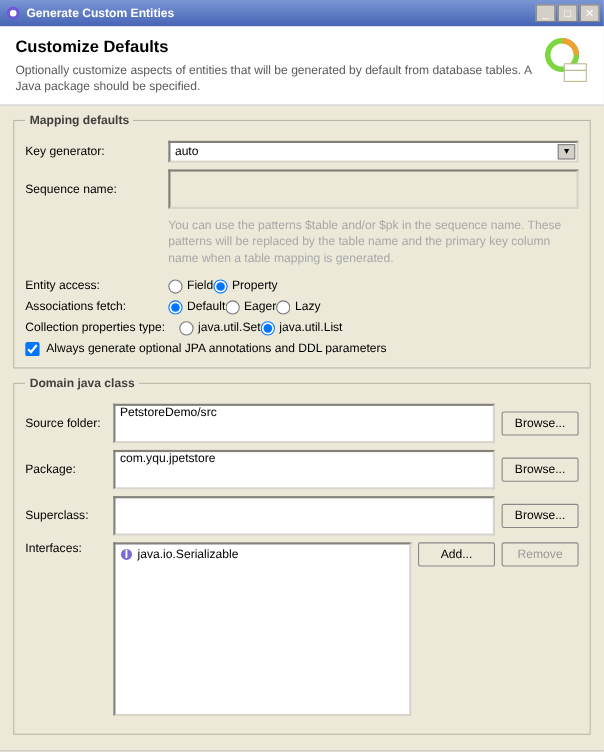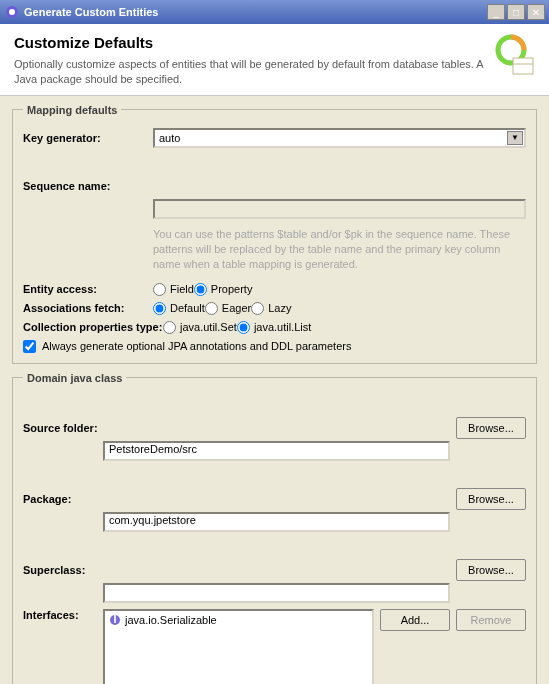--- a/index.html
+++ b/index.html
@@ -10,24 +10,24 @@
     .winbtn { width: 18px; height: 16px; background: #d4d0c8; border: 1px solid #808080; margin-left: 2px; display: flex; align-items: center; justify-content: center; font-size: 10px; }
     .header { background: #fff; padding: 10px 14px 8px; border-bottom: 1px solid #c8c8c8; display: flex; }
     .header-text { flex: 1; }
     .header-title { font-size: 15px; font-weight: bold; margin-bottom: 6px; }
     .header-desc { color: #5a5a5a; line-height: 1.35; }
     .header-icon { width: 42px; height: 42px; margin-left: 8px; }
     .content { padding: 8px 12px 6px; }
     fieldset { border: 1px solid #b8b8a8; margin-bottom: 8px; padding: 6px 10px 10px; }
     legend { padding: 0 4px; color: #404040; font-weight: bold; }
     .row { display: flex; align-items: center; margin: 6px 0; }
-    .lbl { width: 130px; color: #000; font-weight: bold; }
+    .lbl { width: 130px; color: #000; }
     .dropdown { flex: 1; height: 20px; border: 2px inset #d8d4c8; background: #fff; display: flex; align-items: center; padding: 0 4px; position: relative; }
     .dropdown-arrow { position: absolute; right: 1px; top: 1px; width: 16px; height: 14px; background: #d4d0c8; border: 1px solid #808080; display:flex; align-items:center; justify-content:center; font-size:8px; }
-    .textinput { flex: 1; height: 20px; border: 2px inset #d8d4c8; background: #fff; padding: 0 4px; margin-top: 45px; }
+    .textinput { flex: 1; height: 36px; border: 2px inset #d8d4c8; background: #fff; padding: 0 4px; }
     .textinput.disabled { background: #ece9d8; }
     .hint { margin-left: 130px; color: #a8a8a8; line-height: 1.4; padding: 2px 0 4px; }
     .radio-group { display: flex; }
     .radio-item { display: flex; align-items: center; gap: 4px; }
     input[type=radio], input[type=checkbox] { margin: 0; }
     .chk-row { display: flex; align-items: center; gap: 6px; margin-top: 6px; }
     .btn { width: 70px; height: 22px; background: #ece9d8; border: 1px solid #888; border-radius: 2px; margin-left: 6px; cursor: pointer; }
     .btn.disabled { color: #999; }
     .listbox { flex: 1; height: 158px; border: 2px inset #d8d4c8; background: #fff; padding: 3px 4px; }
     .list-item { display: flex; align-items: center; gap: 4px; }

